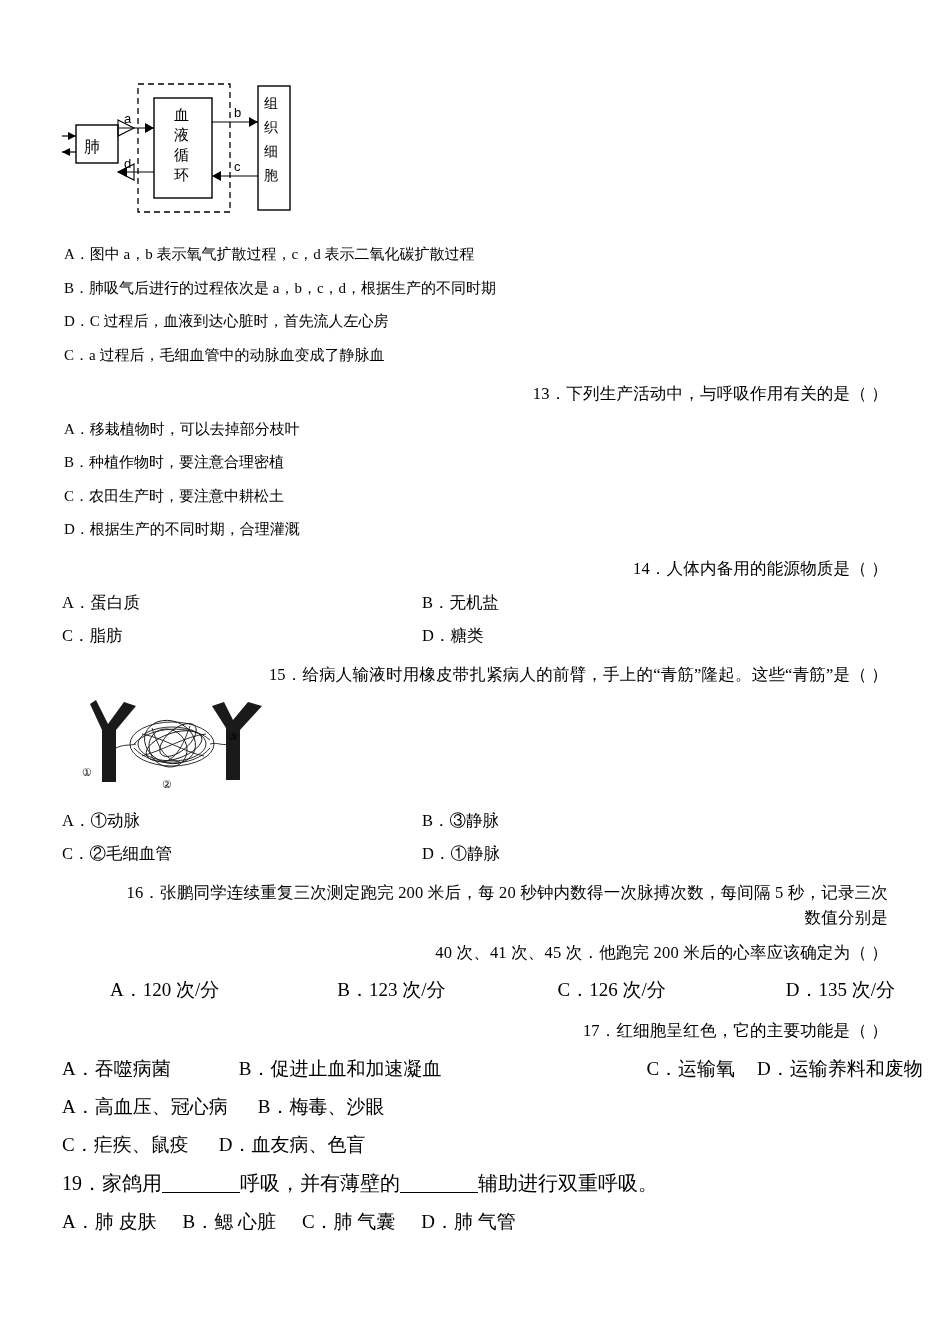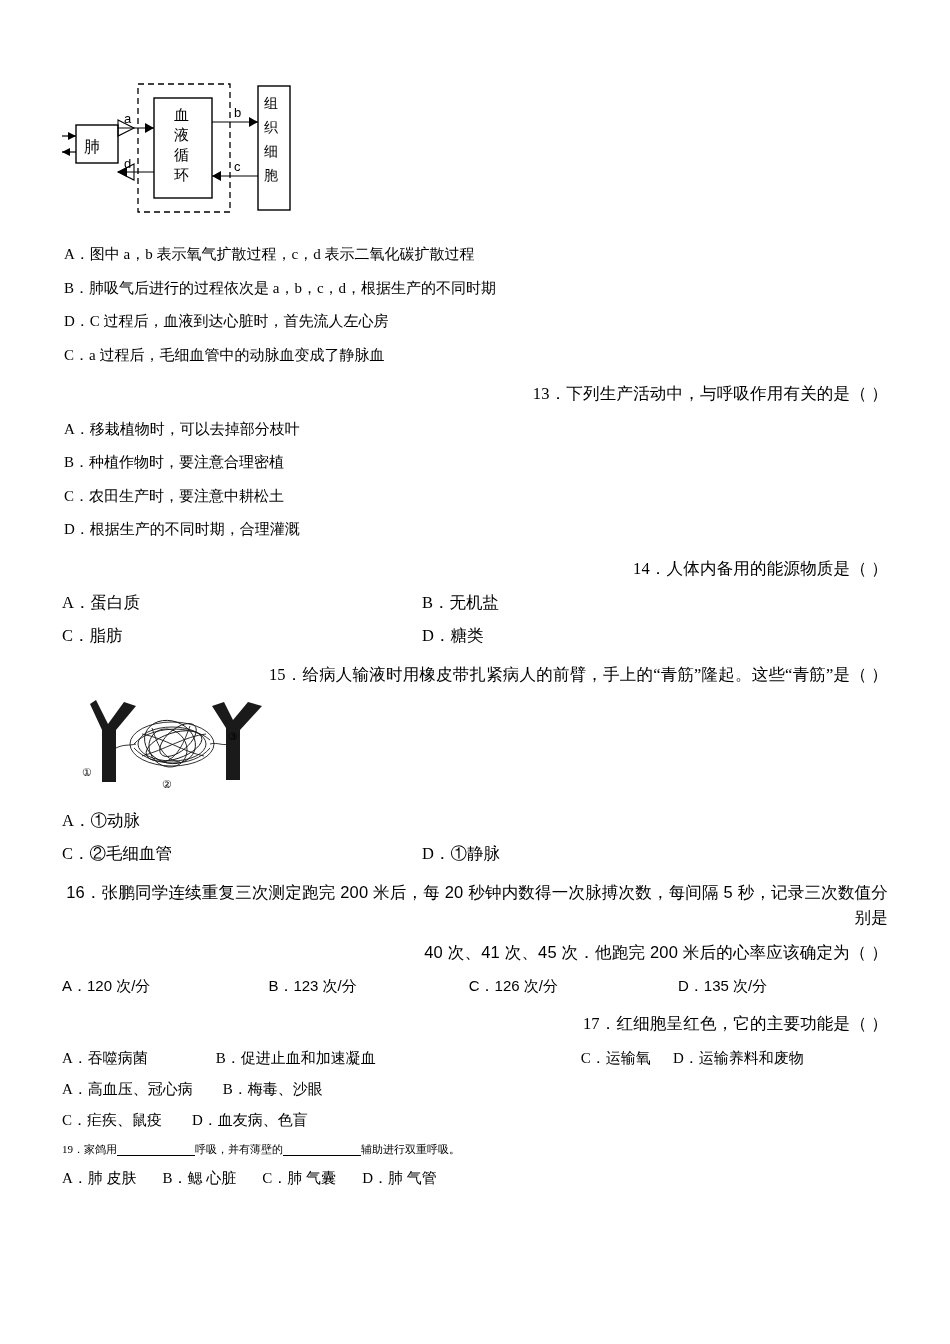--- a/index.html
+++ b/index.html
@@ -37,48 +37,49 @@
   .opt {
     font-size: 15px;
     line-height: 1.5;
     margin: 11px 0 0 0;
     padding-left: 2px;
   }
   .two-col {
     display: flex;
     margin: 11px 0 0 0;
     font-size: 16.5px;
+    justify-content: flex-end;
   }
   .two-col .c1 { width: 360px; flex: 0 0 360px; }
   .two-col .c2 { flex: 1; }
   .four-col {
     display: flex;
     margin: 12px 0 0 0;
-    font-size: 15px;
+    font-size: 19px;
   }
   .four-col .cc { flex: 0 0 auto; }
   .sp1 { width: 118px; }
   .sp2 { width: 112px; }
   .sp3 { width: 120px; }
   .gap-before {
     margin-top: 15px;
   }
   .blank-line {
     display: inline-block;
     border-bottom: 1px solid #000;
     width: 78px;
     vertical-align: -3px;
   }
   .fig15 {
     margin: 12px 0 8px 0;
     padding-left: 10px;
   }
-  .mixed-line { font-size: 11px; margin-top: 12px; }
+  .mixed-line { font-size: 20px; margin-top: 12px; }
   .mixed-line span.seg { display: inline-block; }
-  .sans { font-family: Liberation Sans, sans-serif; }
+  .sans { font-family: Liberation Serif, serif; margin-left: 48px; }
 </style>
 </head>
 <body>
 
 <div class="page">
 
   <div class="fig-top">
     <svg width="300" height="145" viewBox="0 0 300 145" xmlns="http://www.w3.org/2000/svg">
 
       <rect x="76" y="4" width="92" height="128" fill="none" stroke="#000" stroke-width="1.3" stroke-dasharray="6,4"></rect>
@@ -170,20 +171,21 @@
         <path d="M138,44 C146,42 150,46 156,44"></path>
       </g>
 
       <text x="10" y="76" font-family="'Liberation Sans',sans-serif" font-size="11">①</text>
       <text x="90" y="88" font-family="'Liberation Sans',sans-serif" font-size="11">②</text>
       <text x="156" y="40" font-family="'Liberation Sans',sans-serif" font-size="11">③</text>
     </svg>
   </div>
   <div class="two-col">
     <div class="c1">A．①动脉</div>
+    <div class="c2">B．③静脉</div>
   </div>
   <div class="two-col">
     <div class="c1">C．②毛细血管</div>
     <div class="c2">D．①静脉</div>
   </div>
 
   <div class="q-line gap-before sans">16．张鹏同学连续重复三次测定跑完 200 米后，每 20 秒钟内数得一次脉搏次数，每间隔 5 秒，记录三次数值分别是</div>
   <div class="q-line sans">40 次、41 次、45 次．他跑完 200 米后的心率应该确定为（      ）</div>
   <div class="four-col sans">
     <div class="cc">A．120 次/分</div>

